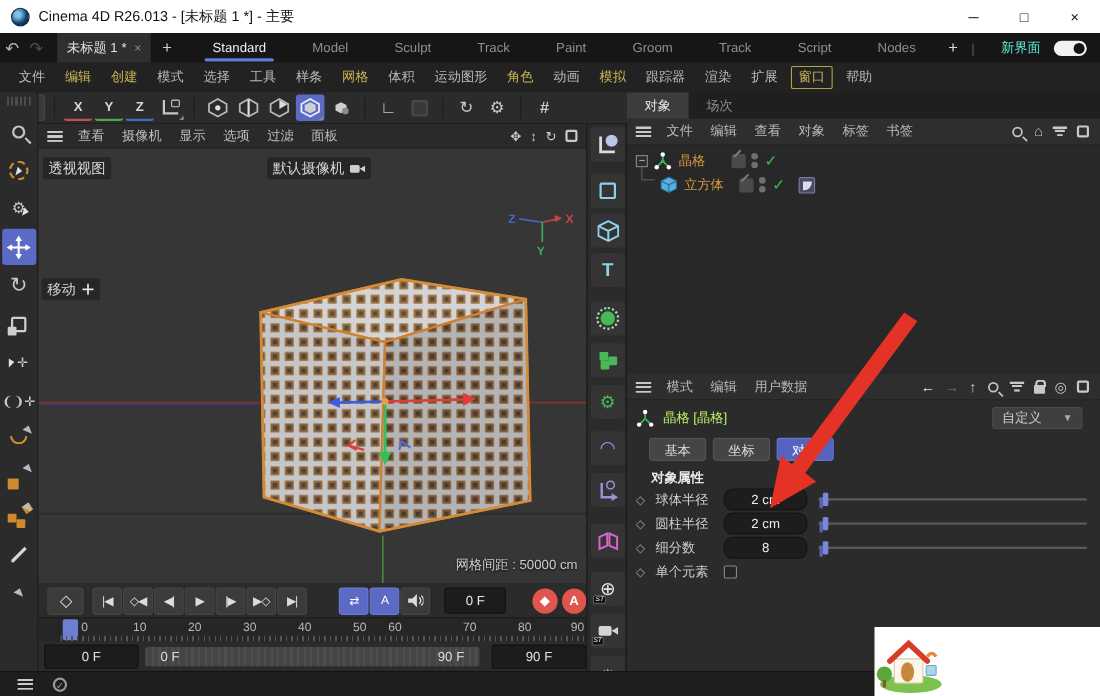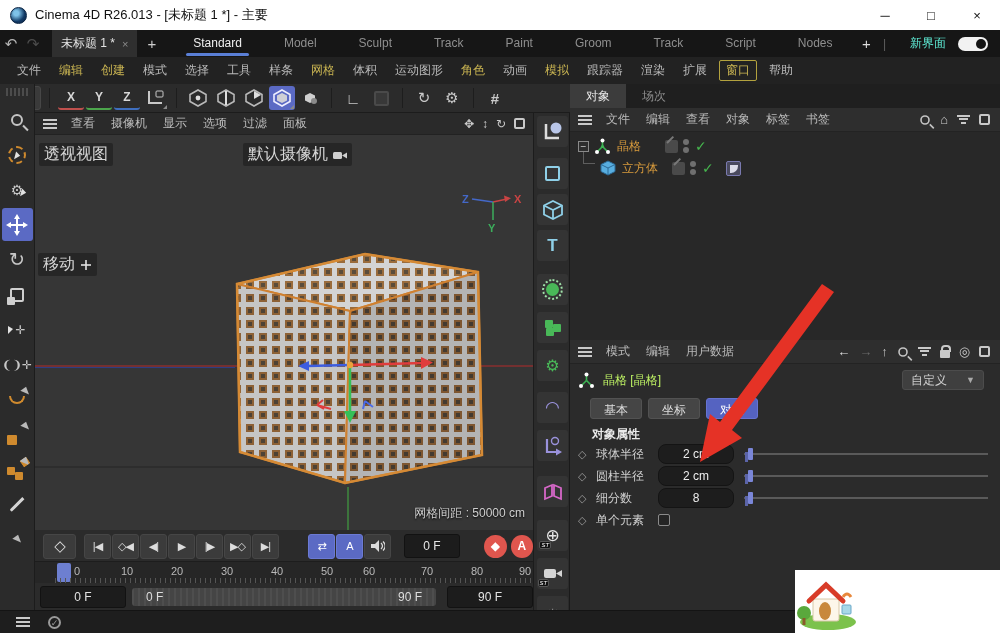--- a/index.html
+++ b/index.html
@@ -90,21 +90,21 @@
   .or-cubes i { position:absolute; width:8px; height:8px; background:#cf8a2e; border-radius:1px; }
   .brush-line { width:18px; height:3px; background:#d4d4d4; border-radius:2px 0 0 2px; transform:rotate(-45deg); }
 
   
   .viewport { position:absolute; left:35px; top:113px; width:498px; height:417px; background:#363636; }
   .vpmenu { position:absolute; left:0; top:0; width:498px; height:22px; background:#2a2a2a;
             display:flex; align-items:center; border-bottom:1px solid #222; }
   .vpmenu .mi { padding:2px 8px; color:#bdbdbd; }
   .vp-icons { margin-left:auto; display:flex; align-items:center; gap:8px; padding-right:8px; color:#c9c9c9; }
   .overlay-chip { position:absolute; background:rgba(25,25,25,.55); color:#d6d6d6; padding:1px 5px;
-                  font-size:16px; border-radius:2px; display:flex; gap:5px; align-items:center; }
+                  font-size:13px; border-radius:2px; display:flex; gap:5px; align-items:center; }
   .gridlabel { position:absolute; right:8px; bottom:8px; color:#cfcfcf; font-size:12px;
                text-shadow:0 1px 2px #000; }
   .scene { position:absolute; left:0; top:22px; width:498px; height:395px; }
 
   
   .timeline { position:absolute; left:35px; top:530px; width:498px; height:80px; background:#2b2b2b; }
   .transport { position:absolute; left:0; top:2px; height:28px; width:498px; display:flex; align-items:center; }
   .t-btn { height:25px; min-width:27px; background:#3b3b3b; border:1px solid #464646; border-radius:3px;
            display:flex; align-items:center; justify-content:center; color:#dcdcdc; font-size:11px;
            margin-right:1px; letter-spacing:-1px; }
@@ -521,21 +521,21 @@
     <span class="t-round">A</span>
   </div>
   <div class="ruler">
     <i class="playhead"></i>
     <span class="num" style="left:42px">0</span>
     <span class="num" style="left:92px">10</span>
     <span class="num" style="left:142px">20</span>
     <span class="num" style="left:192px">30</span>
     <span class="num" style="left:242px">40</span>
     <span class="num" style="left:292px">50</span>
-    <span class="num" style="left:334px">60</span>
+    <span class="num" style="left:324px">60</span>
     <span class="num" style="left:392px">70</span>
     <span class="num" style="left:442px">80</span>
     <span class="num" style="left:490px">90</span>
     <i class="ticks"></i>
   </div>
   <div class="rangerow">
     <span class="r-field">0 F</span>
     <div class="r-track">
       <span>0 F</span>
       <span>90 F</span>

